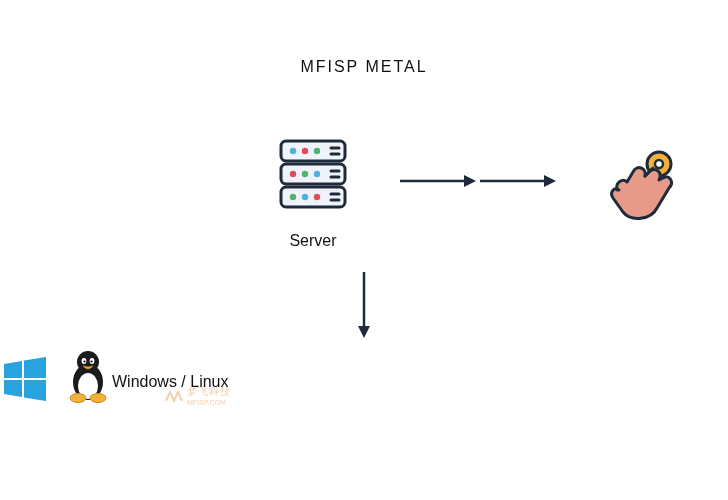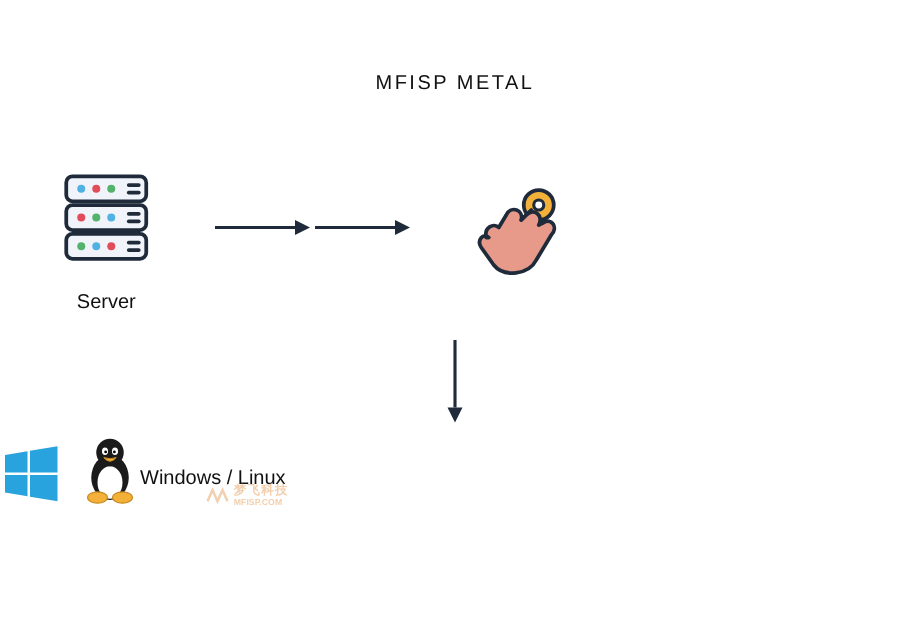--- a/index.html
+++ b/index.html
@@ -19,21 +19,21 @@
     font-size: 16px;
     letter-spacing: 2px;
     color: #111;
     font-weight: 500;
   }
   .row {
     position: absolute;
     top: 130px;
     left: 0; right: 0;
     display: flex;
-    justify-content: flex-start;
+    justify-content: flex-end;
     align-items: center;
   }
   .node {
     display: flex;
     flex-direction: column;
     align-items: center;
     width: 170px;
   }
   .label {
     margin-top: 10px;
@@ -67,21 +67,21 @@
     align-items: flex-end;
     gap: 14px;
   }
   .watermark {
     position: absolute;
     top: 385px;
     left: 165px;
     font-size: 10px;
     color: #e9a96b;
     opacity: 0.55;
-    font-weight: 700;
+    font-weight: 400;
     display:flex;
     align-items:center;
     gap:4px;
     letter-spacing:1px;
   }
   .watermark .sub { font-size:7px; display:block; letter-spacing:0; }
 </style>
 </head>
 <body>
 

